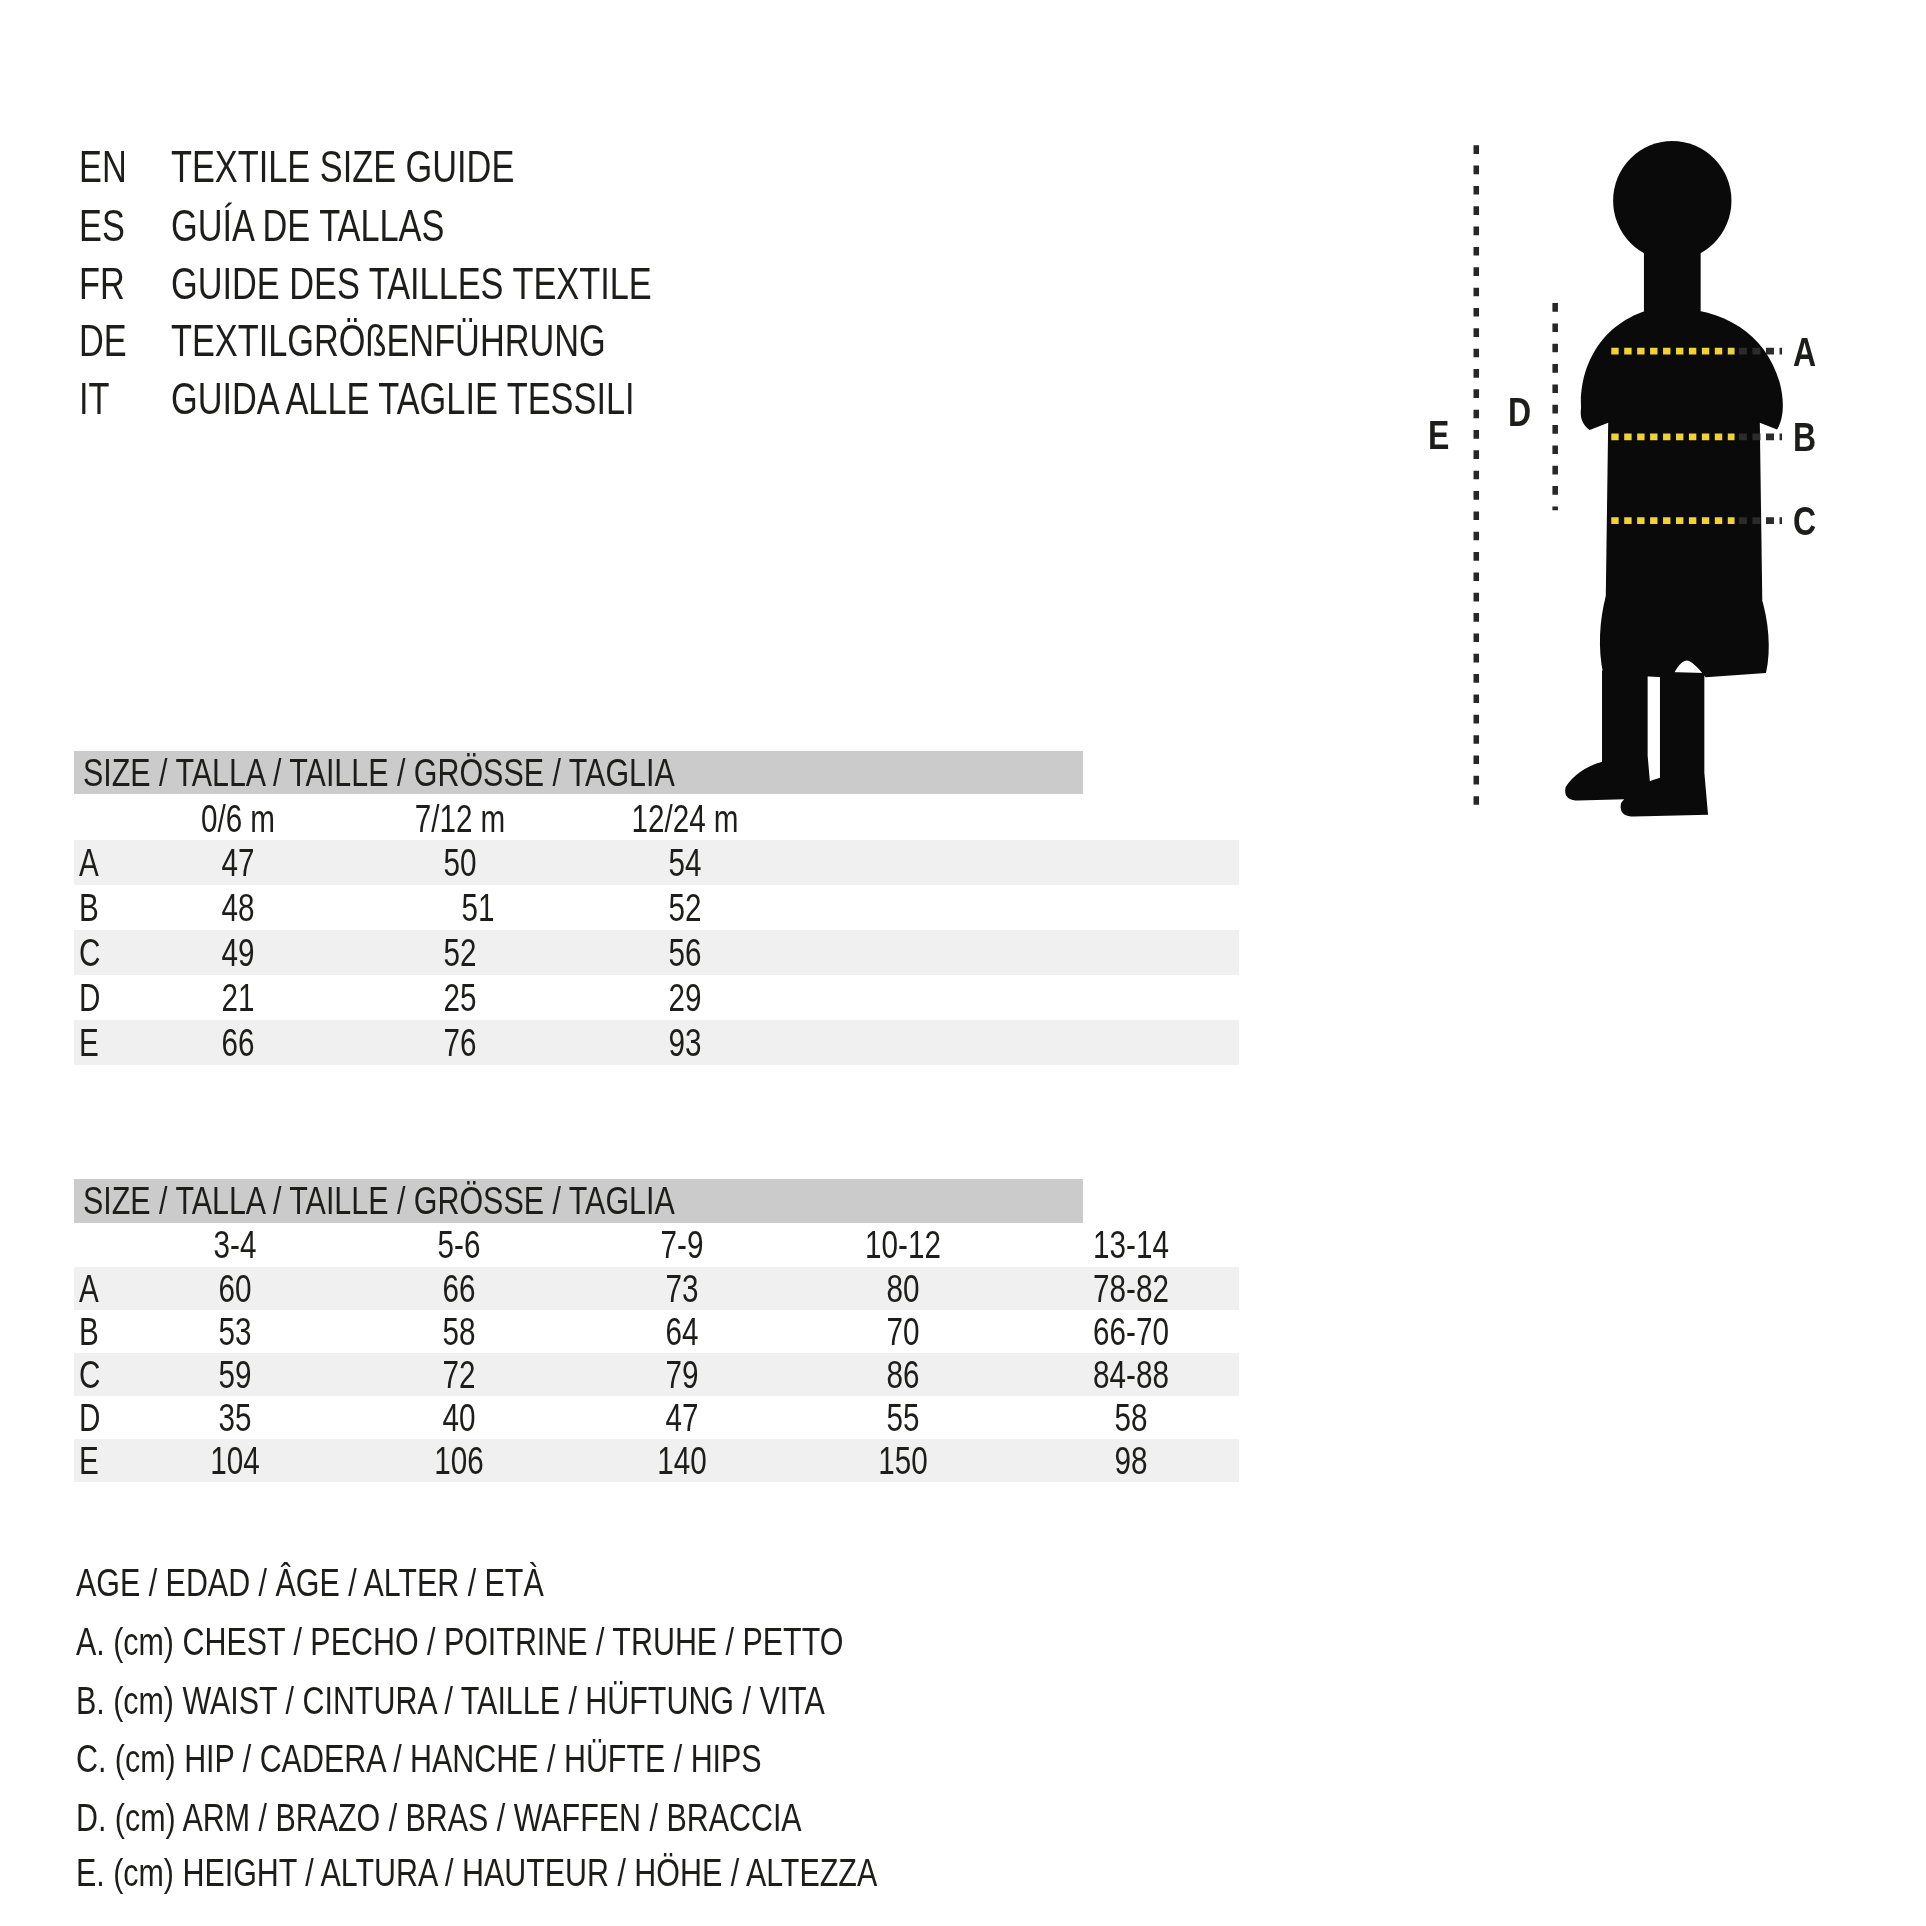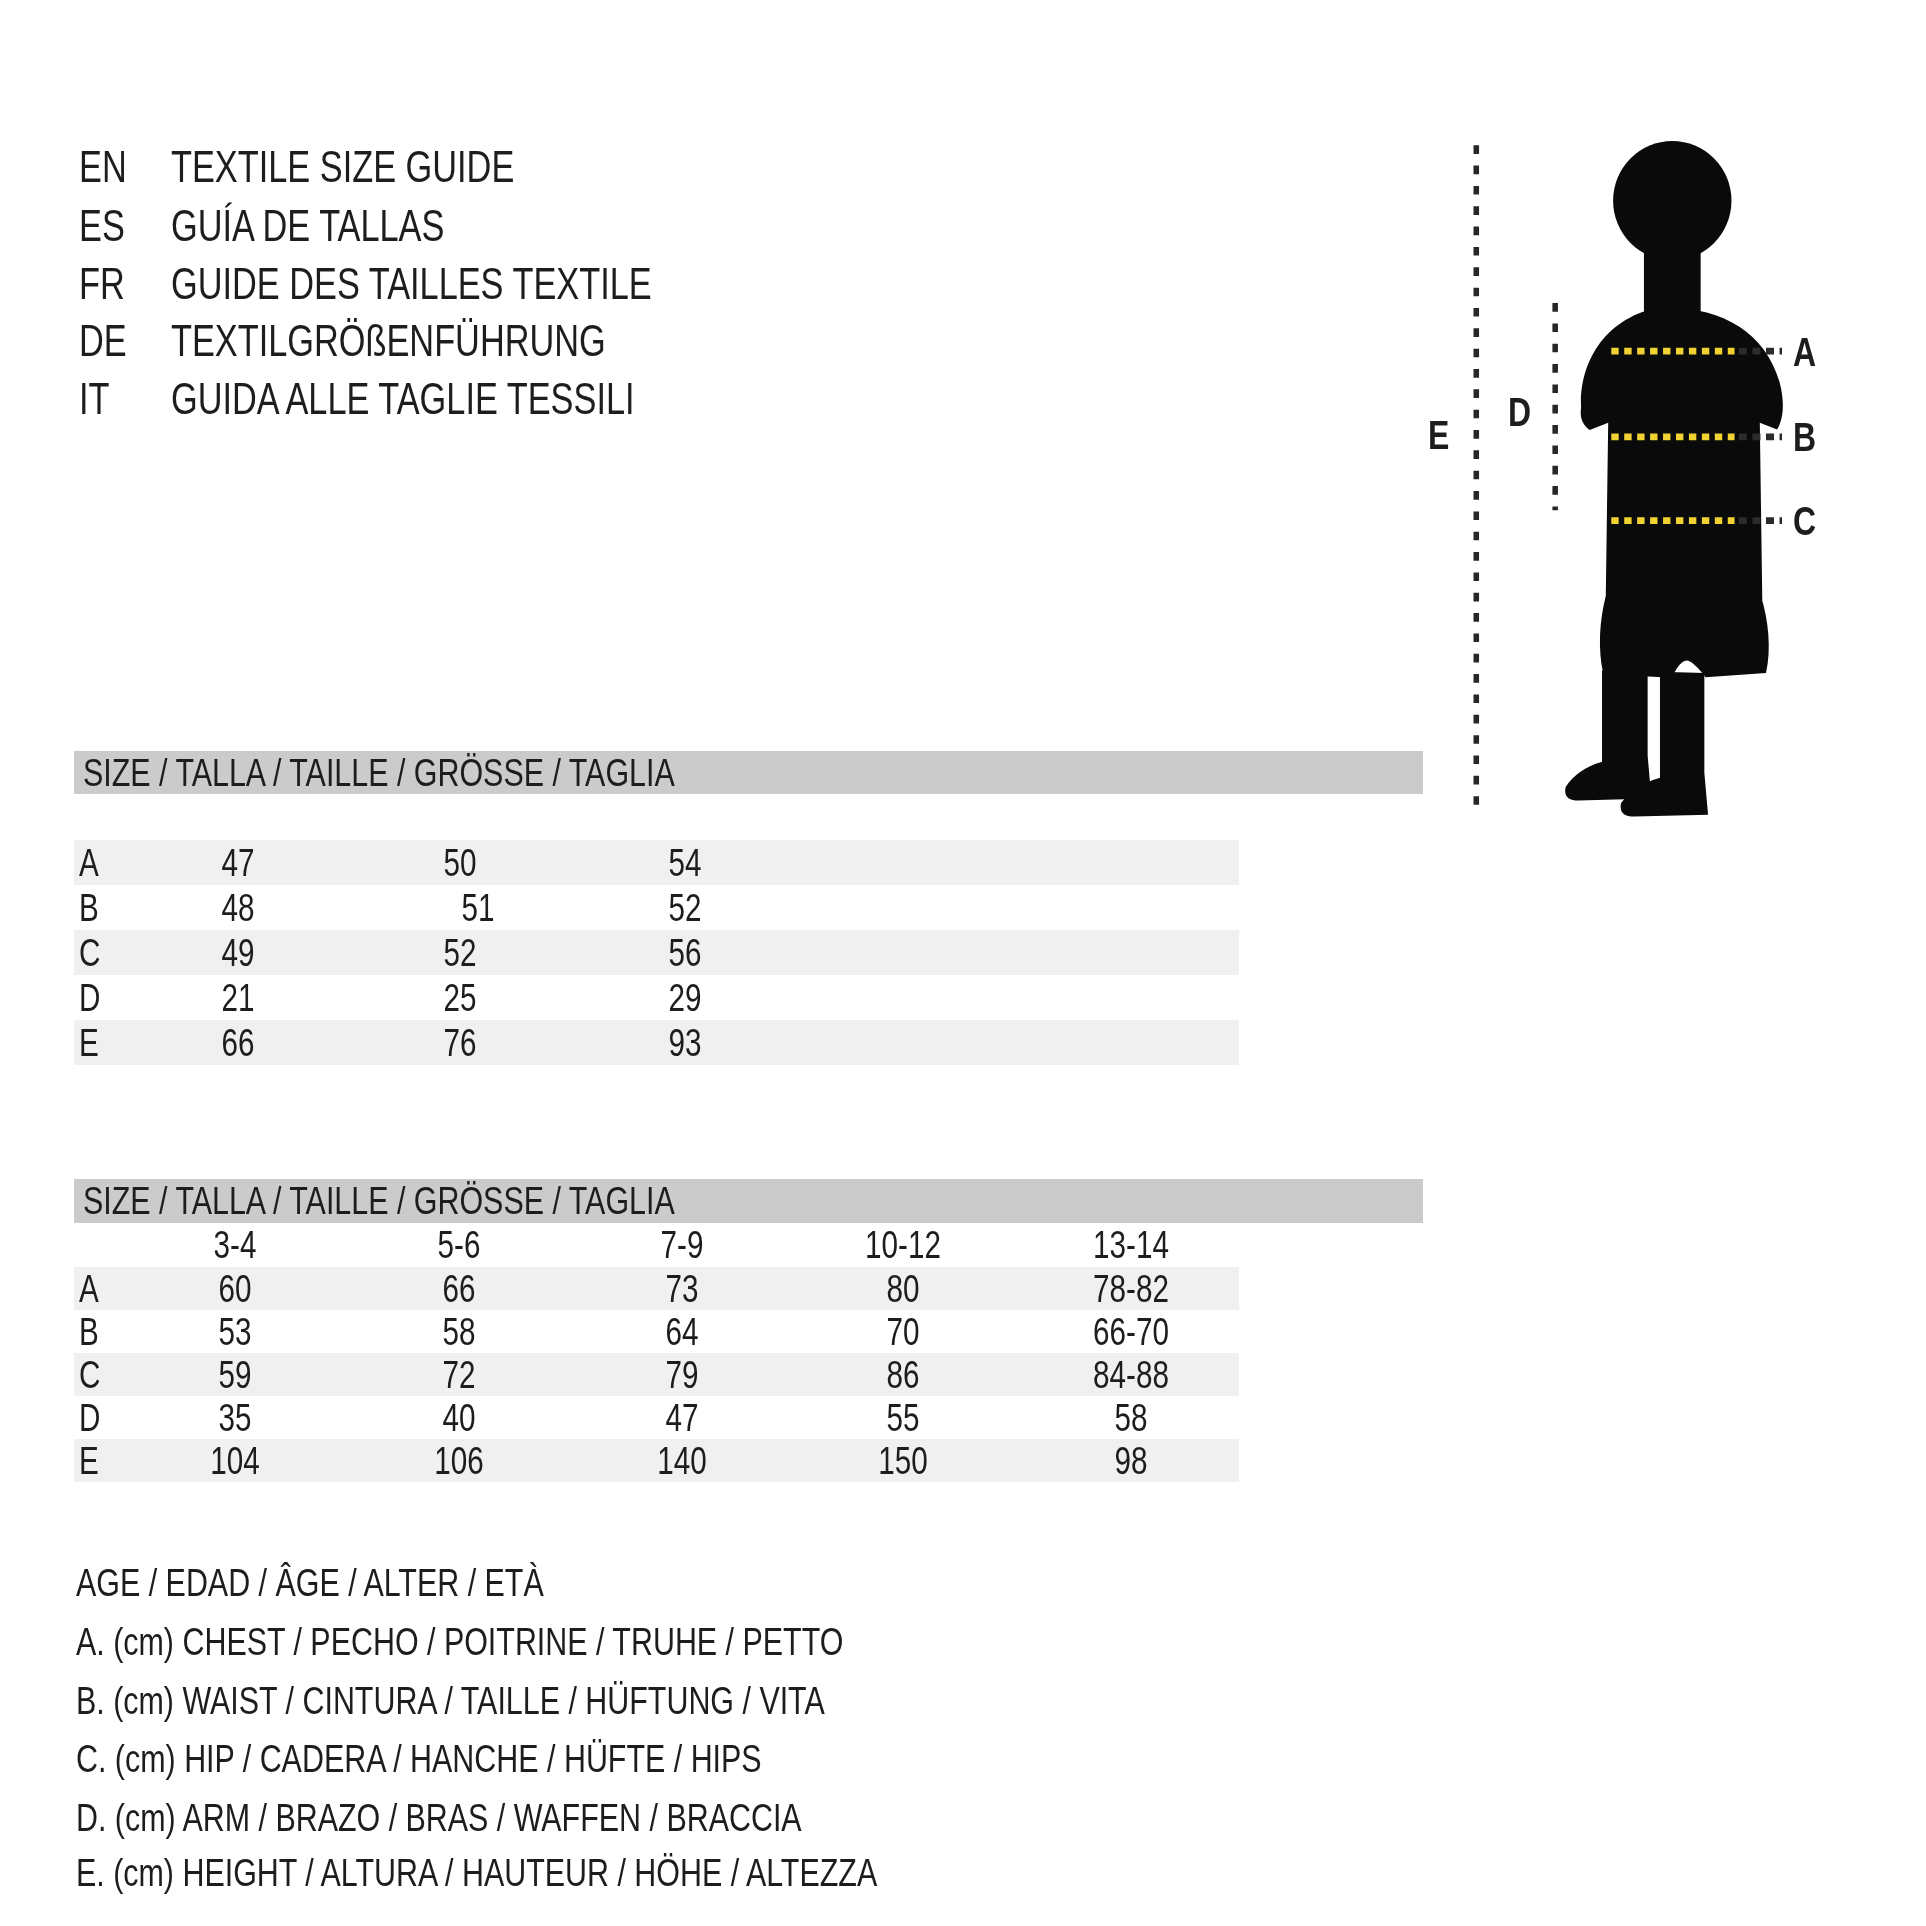--- a/index.html
+++ b/index.html
@@ -12,21 +12,21 @@
   .abs{position:absolute;}
   
   .t{position:absolute;top:50%;transform:translateY(-50%) scaleX(0.78);
      transform-origin:0 50%;white-space:nowrap;}
   .tc{position:absolute;top:50%;left:0;width:100%;text-align:center;
       transform:translateY(-50%) scaleX(0.78);transform-origin:50% 50%;white-space:nowrap;}
   .lang-row{position:absolute;left:79px;width:863px;height:58px;font-size:44px;}
   .lang-code{left:0;}
   .lang-label{left:92px;}
   .section-title{position:absolute;left:76px;width:1602px;height:58px;font-size:39px;}
-  .hbar{position:absolute;left:74px;width:1349px;background:var(--c-header_bar,#cbcbcb);}
+  .hbar{position:absolute;left:74px;width:1009px;background:var(--c-header_bar,#cbcbcb);}
   .hbar-text{left:8.6px;font-size:39px;}
   .trow{position:absolute;left:74px;width:1165px;}
   .stripe{background:var(--c-stripe,#f0f0f0);}
   .rowlabel{left:5px;font-size:38px;}
   .cell{position:absolute;top:0;width:222px;height:100%;font-size:38px;}
   .legend-row{position:absolute;left:76px;width:1047px;height:59px;font-size:39px;}
   .fig-label{position:absolute;height:49px;width:74px;font-size:41px;font-weight:700;}
   .dotv{stroke:#272727;stroke-width:9;stroke-dasharray:14 19;fill:none;}
   .doty{stroke:var(--c-accent_yellow,#f0d232);stroke-width:11;stroke-dasharray:12 9;fill:none;}
   .dotb{stroke:#2b2b2b;stroke-width:11;stroke-dasharray:13 9;fill:none;}
@@ -95,20 +95,31 @@
   <div class="fig-label" style="left:1508px;top:345px">
     <span class="t">D</span>
     </div>
   <div class="fig-label" style="left:1428px;top:368px">
     <span class="t">E</span>
     </div>
 
   <div class="hbar" style="top:709px;height:43px">
     <span class="t hbar-text">SIZE / TALLA / TAILLE / GRÖSSE / TAGLIA</span>
   </div>
+  <div class="trow" style="top:755px;height:44px">
+    <div class="cell" style="left:53px">
+        <span class="tc">0/6 m</span>
+      </div>
+    <div class="cell" style="left:275px">
+        <span class="tc">7/12 m</span>
+      </div>
+    <div class="cell" style="left:500px">
+        <span class="tc">12/24 m</span>
+      </div>
+  </div>
   <div class="trow stripe" style="top:798px;height:45px">
     <span class="t rowlabel">A</span>
     <div class="cell" style="left:53px">
         <span class="tc">47</span>
       </div>
     <div class="cell" style="left:275px">
         <span class="tc">50</span>
       </div>
     <div class="cell" style="left:500px">
         <span class="tc">54</span>

